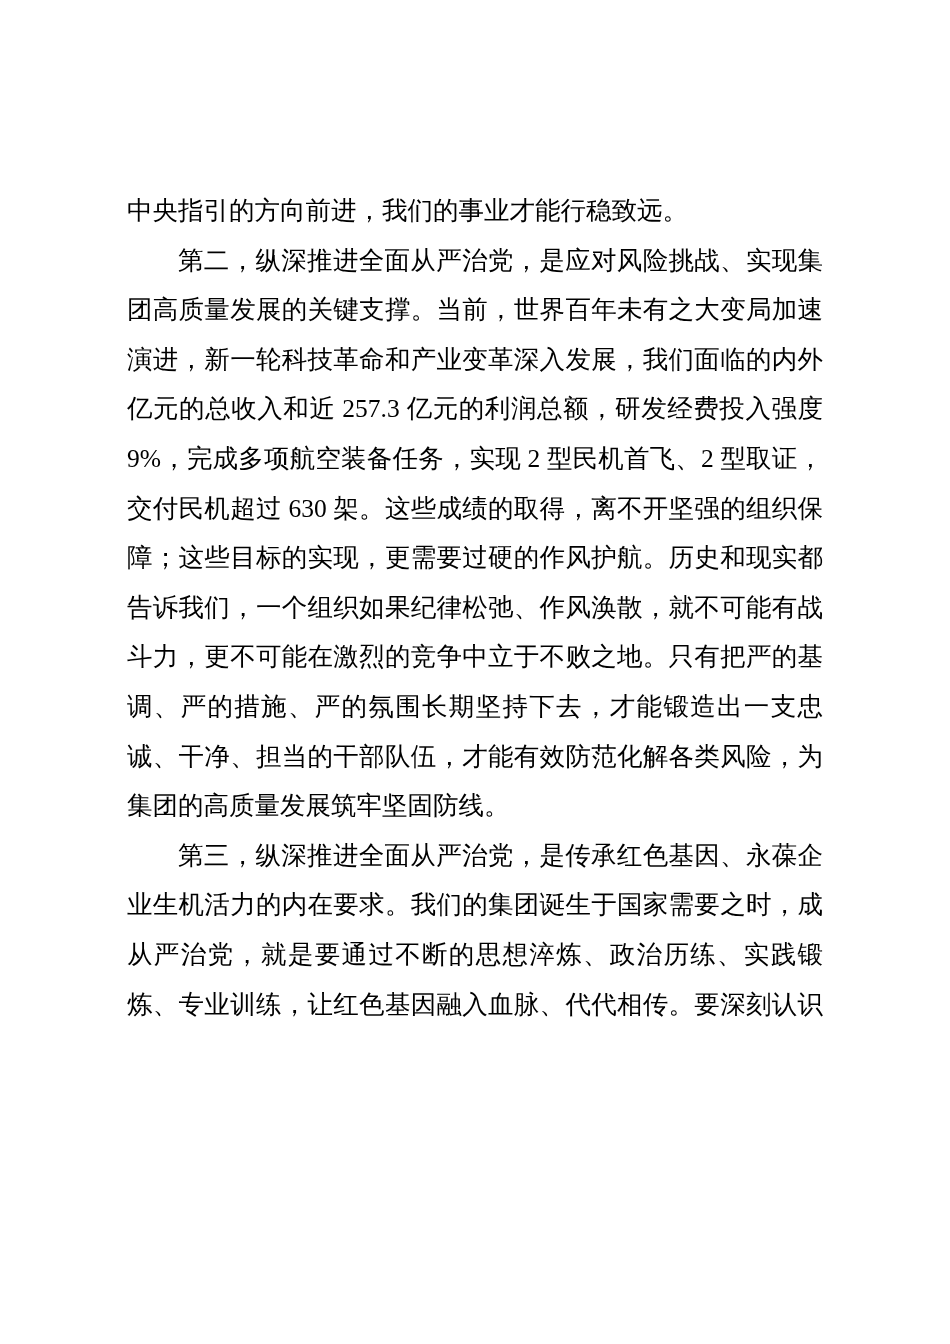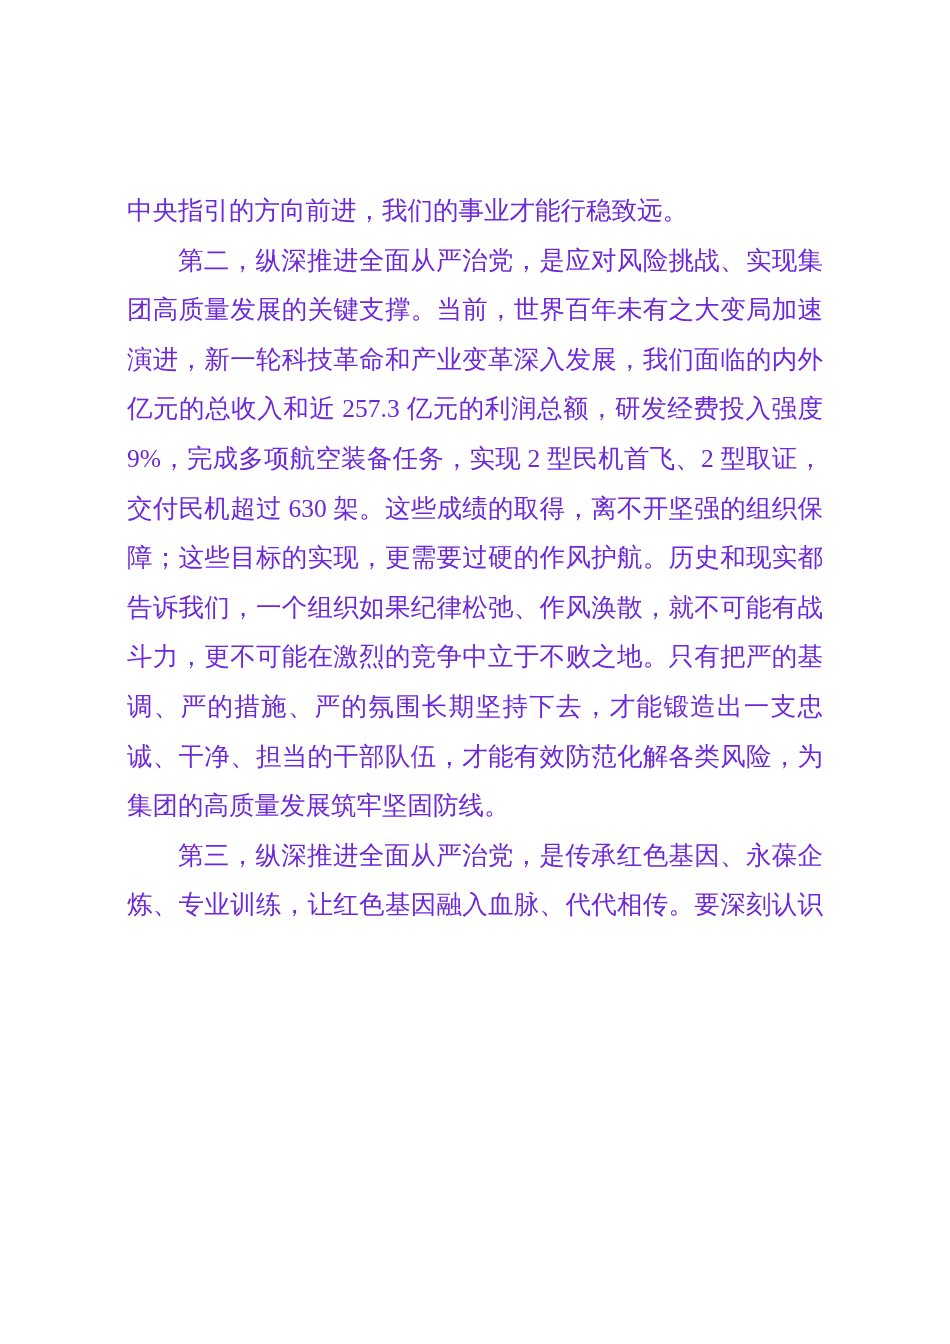--- a/index.html
+++ b/index.html
@@ -18,21 +18,21 @@
   .text-block {
     position: absolute;
     left: 127px;
     top: 186px;
     width: 696px;
   }
   .line {
     height: 49.6px;
     line-height: 49.6px;
     font-size: 25.5px;
-    color: #6d28d9;
+    color: #000000;
     text-align: justify;
     text-align-last: justify;
     white-space: normal;
     overflow: hidden;
   }
   
   .line.end {
     text-align: left;
     text-align-last: left;
   }
@@ -53,15 +53,17 @@
     <div class="line">亿元的总收入和近 257.3 亿元的利润总额，研发经费投入强度</div>
     <div class="line">9%，完成多项航空装备任务，实现 2 型民机首飞、2 型取证，</div>
     <div class="line">交付民机超过 630 架。这些成绩的取得，离不开坚强的组织保</div>
     <div class="line">障；这些目标的实现，更需要过硬的作风护航。历史和现实都</div>
     <div class="line">告诉我们，一个组织如果纪律松弛、作风涣散，就不可能有战</div>
     <div class="line">斗力，更不可能在激烈的竞争中立于不败之地。只有把严的基</div>
     <div class="line">调、严的措施、严的氛围长期坚持下去，才能锻造出一支忠</div>
     <div class="line">诚、干净、担当的干部队伍，才能有效防范化解各类风险，为</div>
     <div class="line end">集团的高质量发展筑牢坚固防线。</div>
     <div class="line indent">第三，纵深推进全面从严治党，是传承红色基因、永葆企</div>
+    <div class="line">业生机活力的内在要求。我们的集团诞生于国家需要之时，成</div>
+    <div class="line">从严治党，就是要通过不断的思想淬炼、政治历练、实践锻</div>
     <div class="line">炼、专业训练，让红色基因融入血脉、代代相传。要深刻认识</div>
   </div>
 </div>
 
 </body></html>

